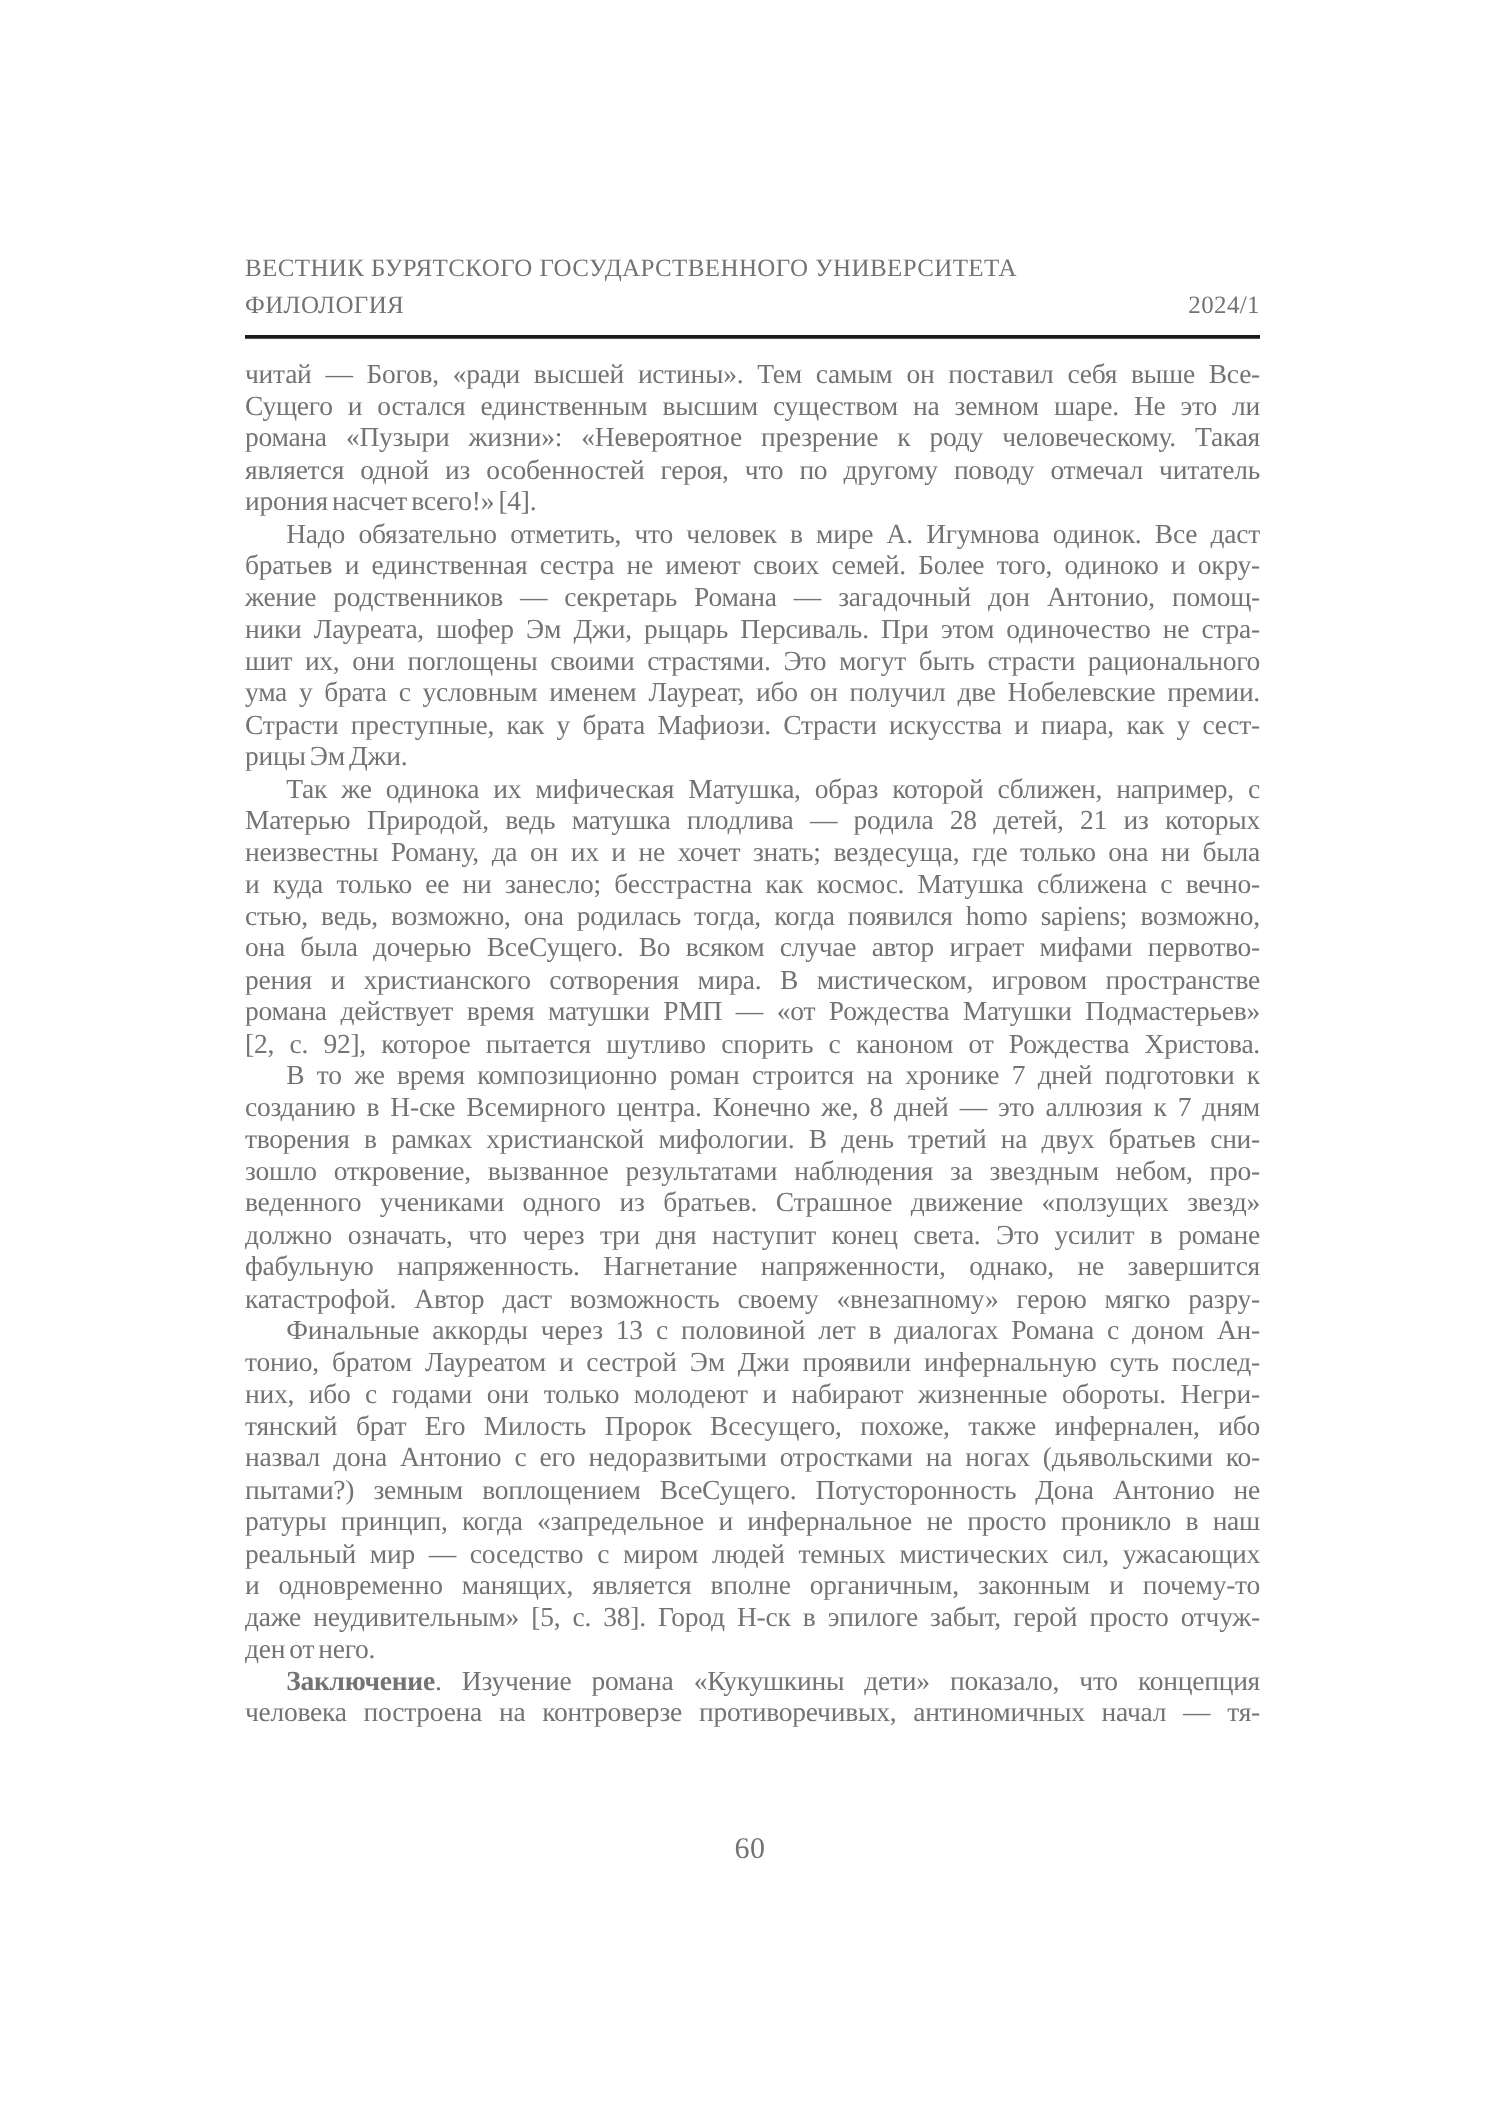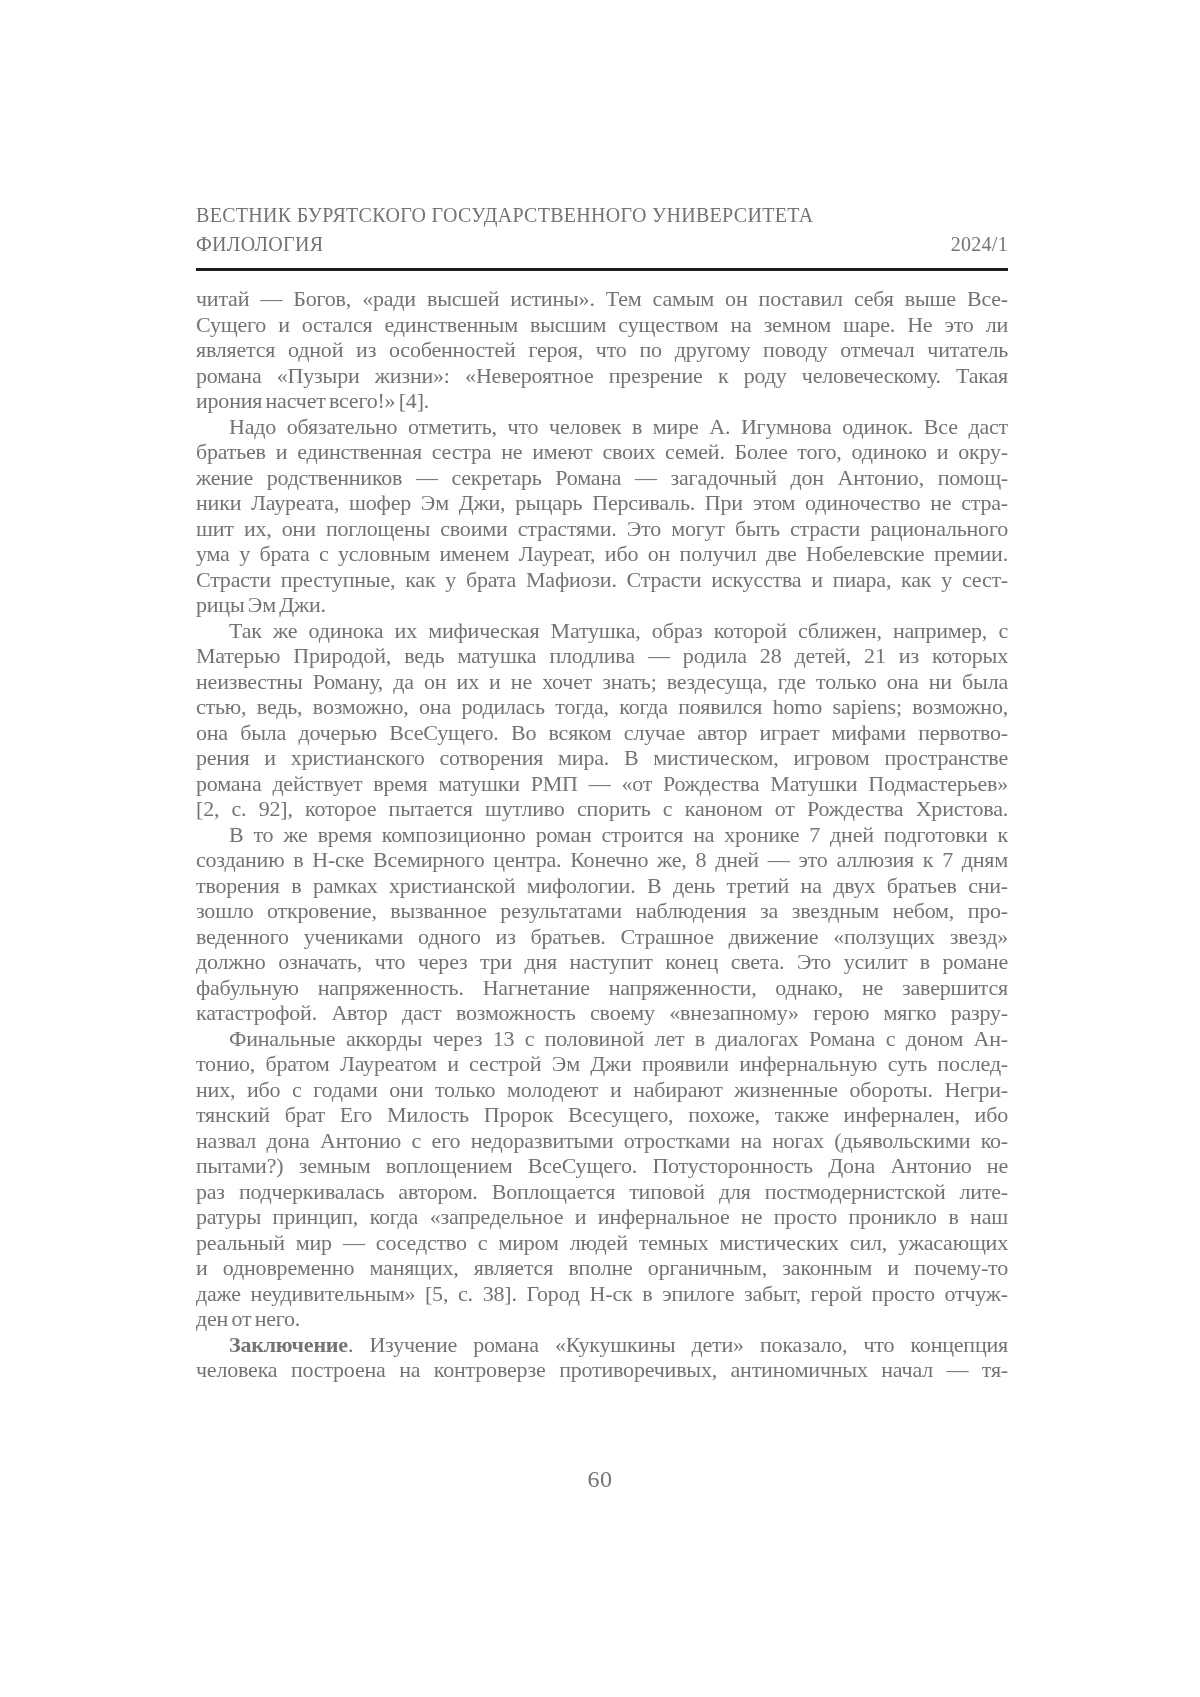--- a/index.html
+++ b/index.html
@@ -70,38 +70,39 @@
       <div class="hdr-row">
         <span>ФИЛОЛОГИЯ</span>
         <span>2024/1</span>
       </div>
     </div>
     <hr class="rule">
     <div class="body-text">
         <div class="para">
           <div class="line">читай — Богов, «ради высшей истины». Тем самым он поставил себя выше Все-</div>
           <div class="line">Сущего и остался единственным высшим существом на земном шаре. Не это ли</div>
+          <div class="line">романа «Пузыри жизни»: «Невероятное презрение к роду человеческому. Такая</div>
           <div class="line">является одной из особенностей героя, что по другому поводу отмечал читатель</div>
-          <div class="line">романа «Пузыри жизни»: «Невероятное презрение к роду человеческому. Такая</div>
           <div class="line lastline">ирония насчет всего!» [4].</div>
         </div>
         <div class="para">
           <div class="line firstline">Надо обязательно отметить, что человек в мире А. Игумнова одинок. Все даст</div>
           <div class="line">братьев и единственная сестра не имеют своих семей. Более того, одиноко и окру-</div>
           <div class="line">жение родственников — секретарь Романа — загадочный дон Антонио, помощ-</div>
           <div class="line">ники Лауреата, шофер Эм Джи, рыцарь Персиваль. При этом одиночество не стра-</div>
           <div class="line">шит их, они поглощены своими страстями. Это могут быть страсти рационального</div>
           <div class="line">ума у брата с условным именем Лауреат, ибо он получил две Нобелевские премии.</div>
           <div class="line">Страсти преступные, как у брата Мафиози. Страсти искусства и пиара, как у сест-</div>
           <div class="line lastline">рицы Эм Джи.</div>
         </div>
         <div class="para">
           <div class="line firstline">Так же одинока их мифическая Матушка, образ которой сближен, например, с</div>
           <div class="line">Матерью Природой, ведь матушка плодлива — родила 28 детей, 21 из которых</div>
           <div class="line">неизвестны Роману, да он их и не хочет знать; вездесуща, где только она ни была</div>
+          <div class="line">и куда только ее ни занесло; бесстрастна как космос. Матушка сближена с вечно-</div>
           <div class="line">стью, ведь, возможно, она родилась тогда, когда появился homo sapiens; возможно,</div>
           <div class="line">она была дочерью ВсеСущего. Во всяком случае автор играет мифами первотво-</div>
           <div class="line">рения и христианского сотворения мира. В мистическом, игровом пространстве</div>
           <div class="line">романа действует время матушки РМП — «от Рождества Матушки Подмастерьев»</div>
           <div class="line">[2, с. 92], которое пытается шутливо спорить с каноном от Рождества Христова.</div>
         </div>
         <div class="para">
           <div class="line firstline">В то же время композиционно роман строится на хронике 7 дней подготовки к</div>
           <div class="line">созданию в Н-ске Всемирного центра. Конечно же, 8 дней — это аллюзия к 7 дням</div>
           <div class="line">творения в рамках христианской мифологии. В день третий на двух братьев сни-</div>
@@ -111,21 +112,20 @@
           <div class="line">фабульную напряженность. Нагнетание напряженности, однако, не завершится</div>
           <div class="line">катастрофой. Автор даст возможность своему «внезапному» герою мягко разру-</div>
         </div>
         <div class="para">
           <div class="line firstline">Финальные аккорды через 13 с половиной лет в диалогах Романа с доном Ан-</div>
           <div class="line">тонио, братом Лауреатом и сестрой Эм Джи проявили инфернальную суть послед-</div>
           <div class="line">них, ибо с годами они только молодеют и набирают жизненные обороты. Негри-</div>
           <div class="line">тянский брат Его Милость Пророк Всесущего, похоже, также инфернален, ибо</div>
           <div class="line">назвал дона Антонио с его недоразвитыми отростками на ногах (дьявольскими ко-</div>
           <div class="line">пытами?) земным воплощением ВсеСущего. Потусторонность Дона Антонио не</div>
-          <div class="line">раз подчеркивалась автором. Воплощается типовой для постмодернистской лите-</div>
           <div class="line">ратуры принцип, когда «запредельное и инфернальное не просто проникло в наш</div>
           <div class="line">реальный мир — соседство с миром людей темных мистических сил, ужасающих</div>
           <div class="line">и одновременно манящих, является вполне органичным, законным и почему-то</div>
           <div class="line">даже неудивительным» [5, с. 38]. Город Н-ск в эпилоге забыт, герой просто отчуж-</div>
           <div class="line lastline">ден от него.</div>
         </div>
         <div class="para">
           <div class="line firstline"><b>Заключение</b>. Изучение романа «Кукушкины дети» показало, что концепция</div>
           <div class="line">человека построена на контроверзе противоречивых, антиномичных начал — тя-</div>
         </div>

